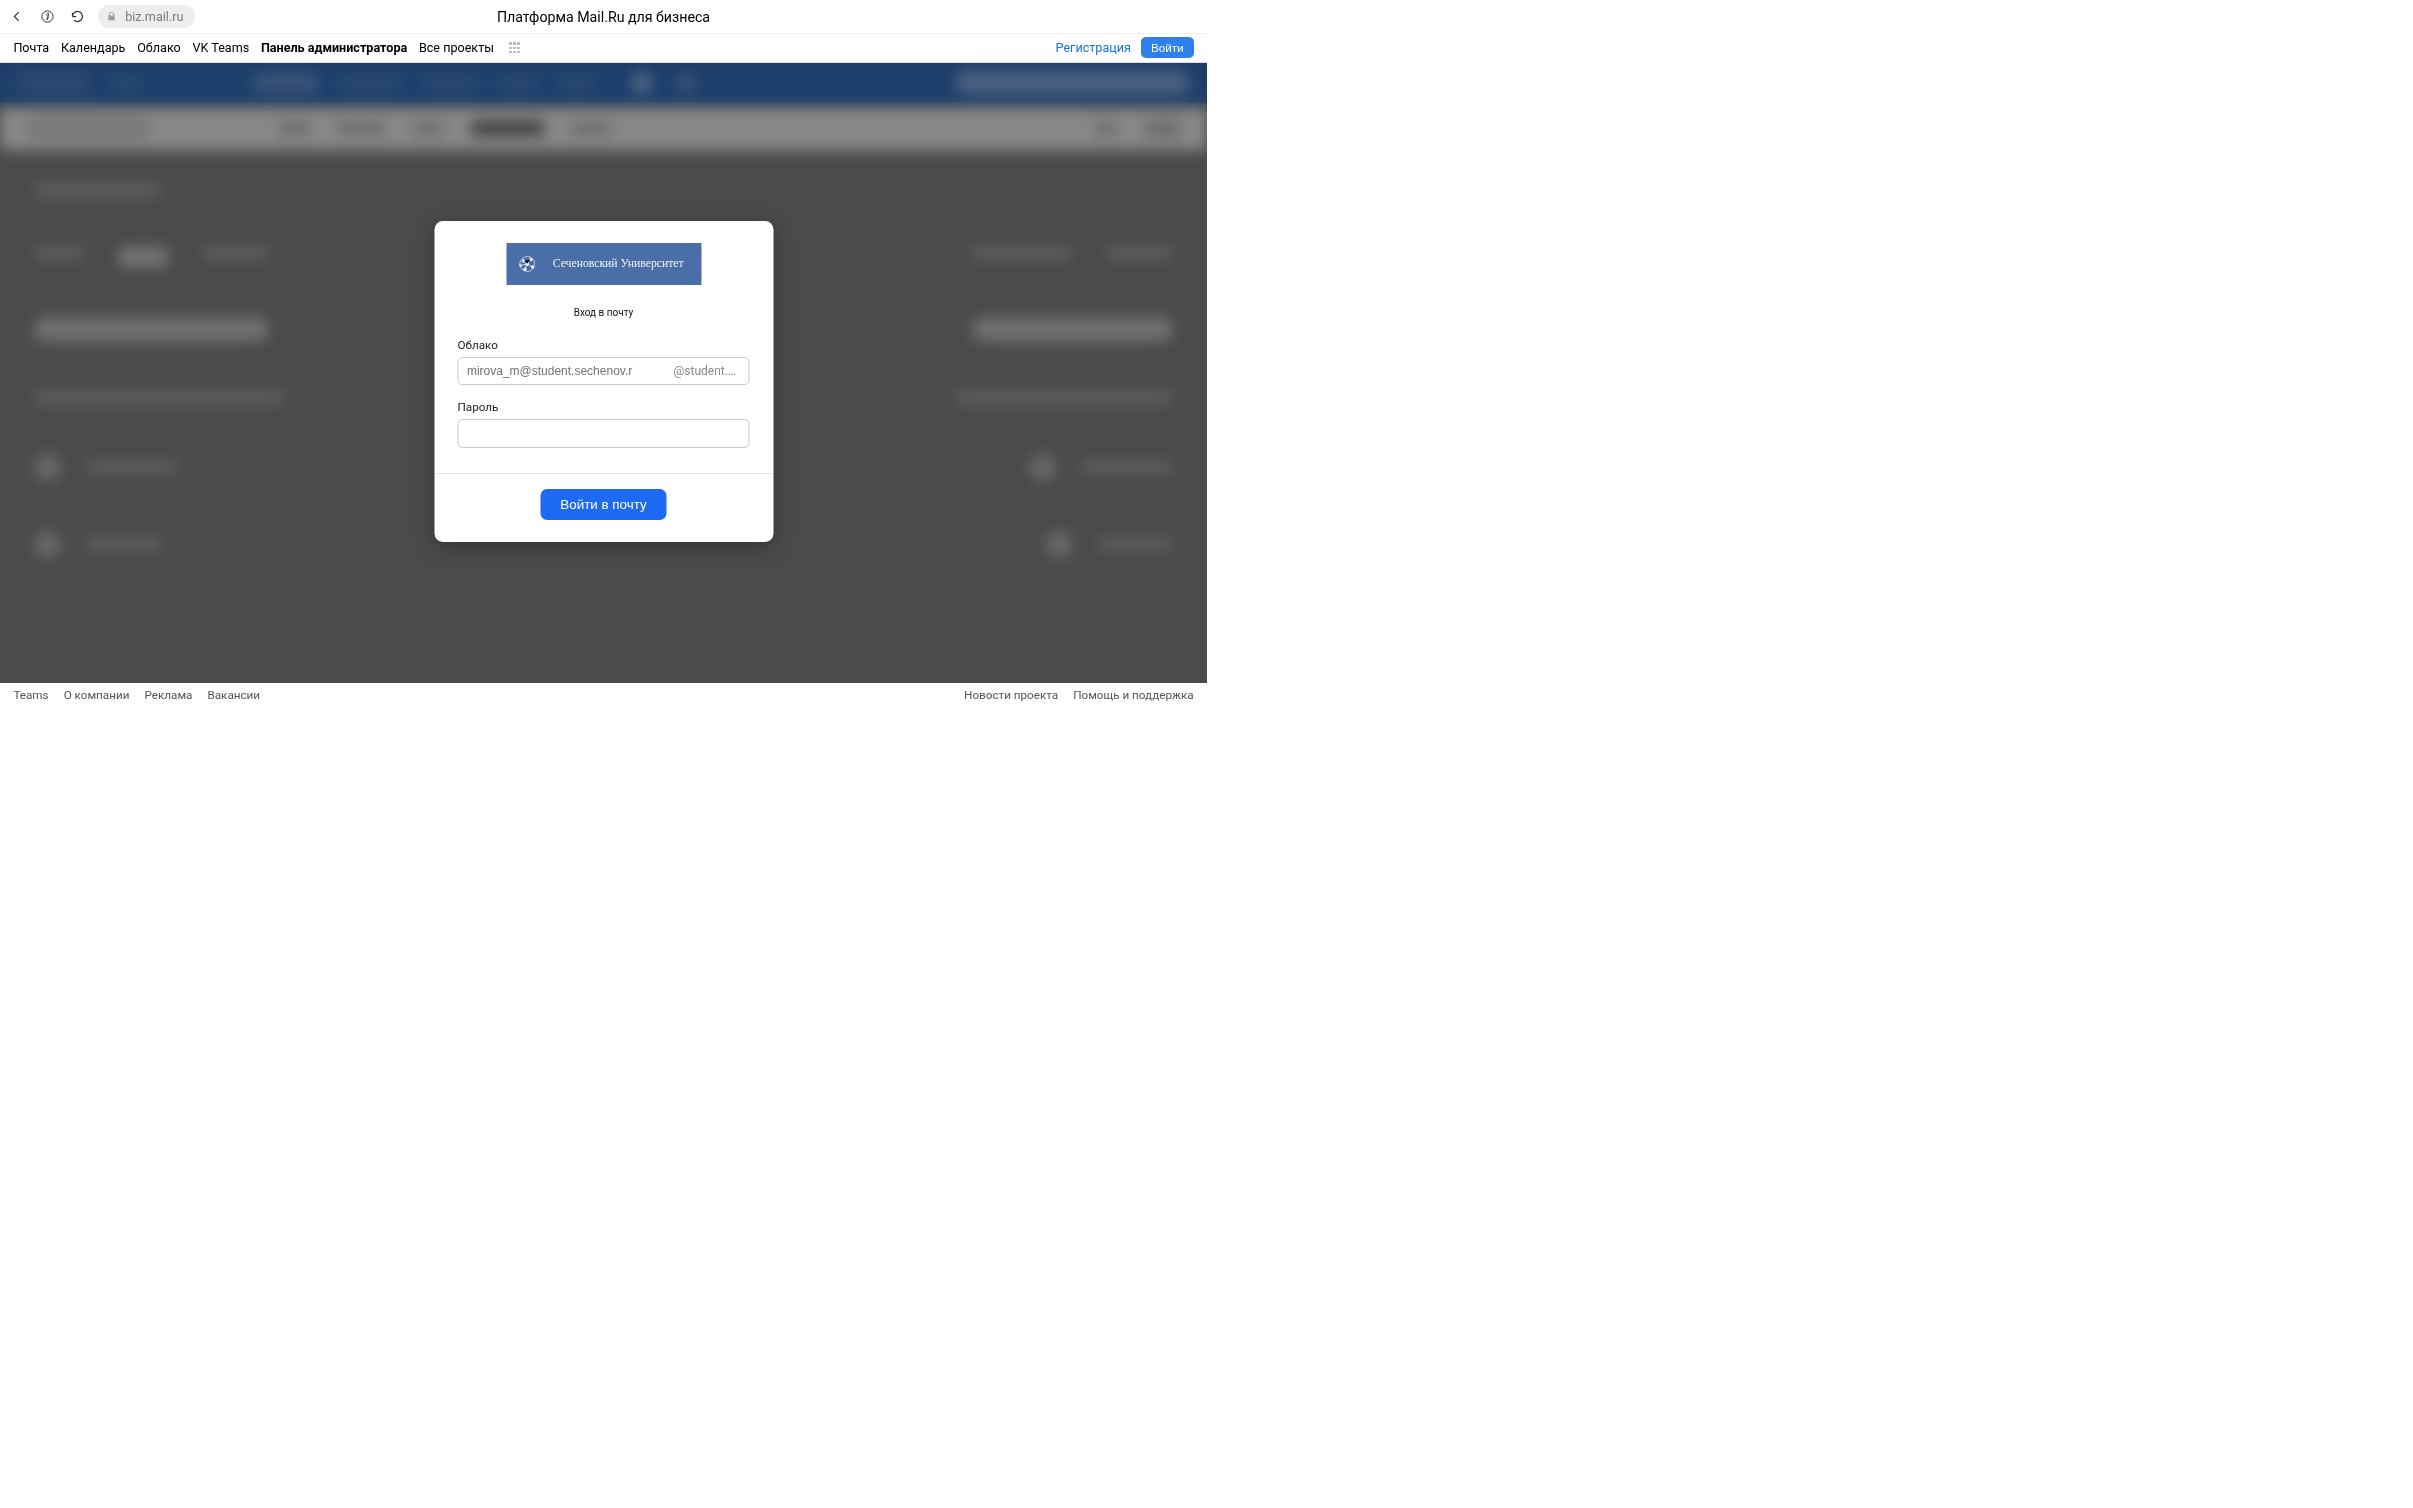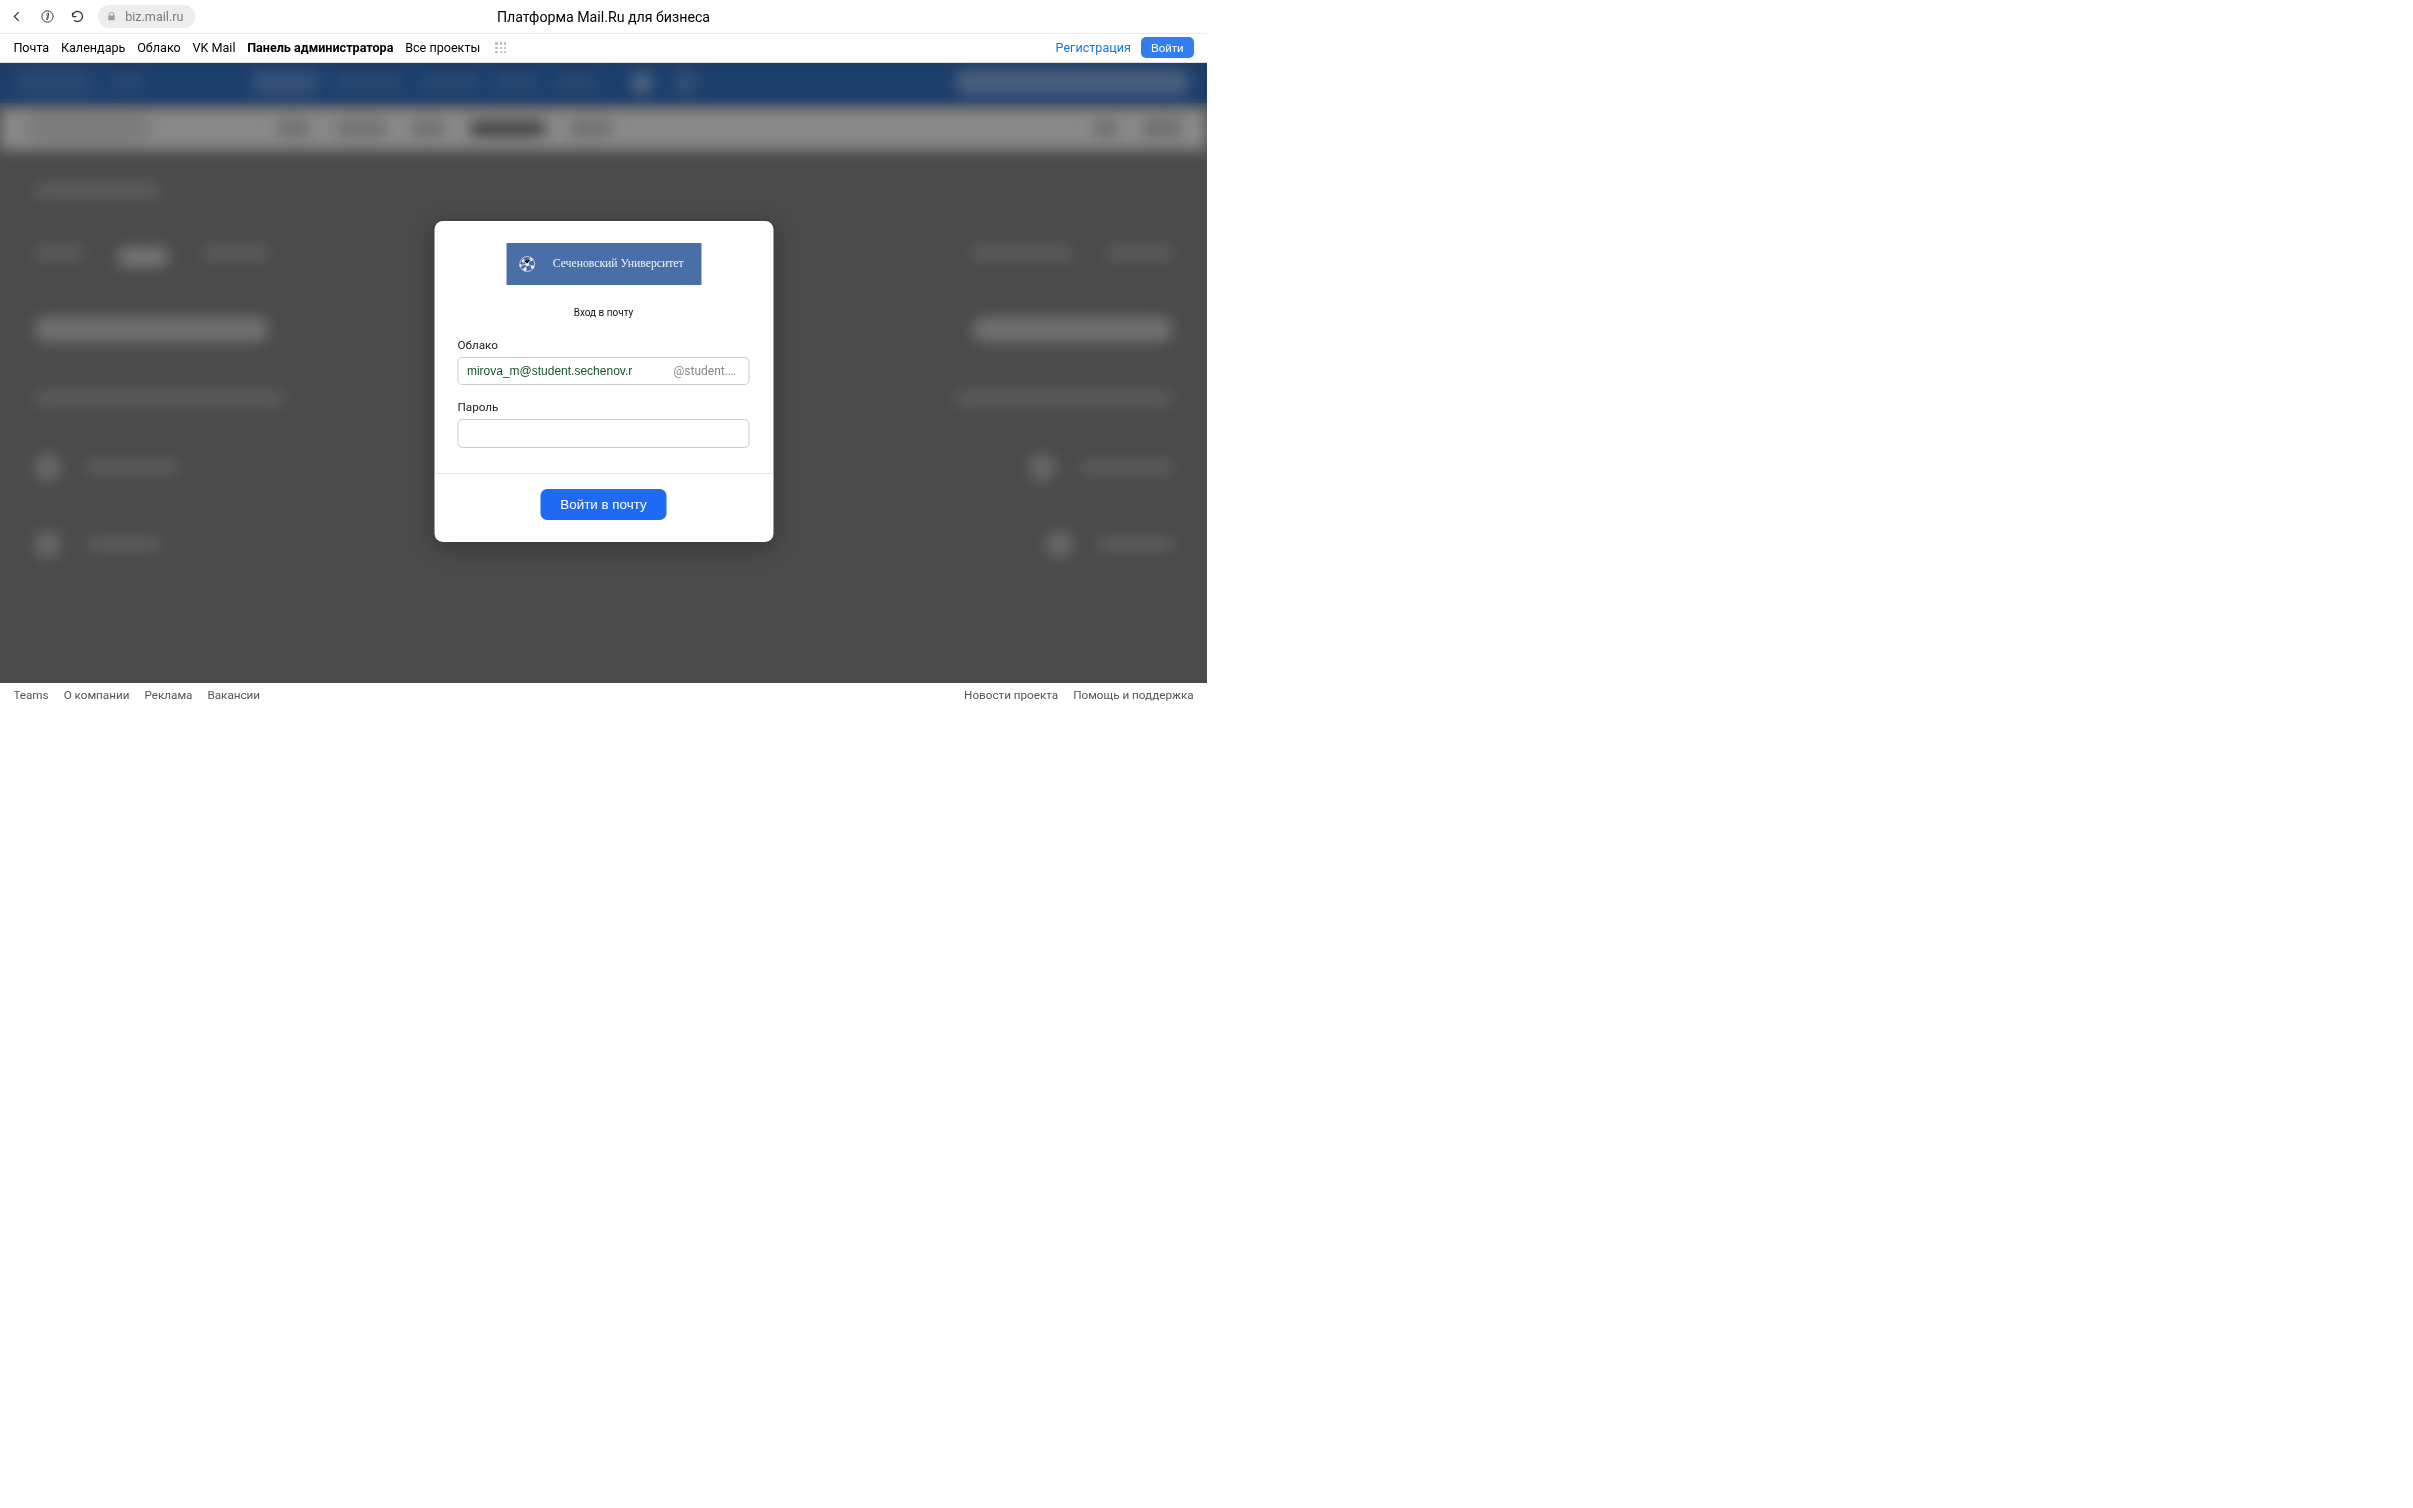--- a/index.html
+++ b/index.html
@@ -234,21 +234,21 @@
     align-items: center;
     background: #fff;
   }
   .login-input {
     flex: 1;
     border: none;
     outline: none;
     padding: 0 8.4px;
     font-size: 12px;
     height: 100%;
-    color: #14532d;
+    color: #737373;
     min-width: 0;
   }
   .domain-suffix {
     flex-shrink: 0;
     font-size: 12px;
     color: #888;
     padding-right: 8.4px;
     max-width: 75px;
     white-space: nowrap;
     overflow: hidden;
@@ -334,21 +334,21 @@
     <span class="url-text">biz.mail.ru</span>
   </div>
   <div class="page-title-center">Платформа Mail.Ru для бизнеса</div>
 </div>
 
 <div class="nav-bar">
   <div class="nav-links">
     <span class="link">Почта</span>
     <span class="link">Календарь</span>
     <span class="link">Облако</span>
-    <span class="link">VK Mail</span>
+    <span class="link">VK Teams</span>
     <span class="link active">Панель администратора</span>
     <span class="link">Все проекты</span>
     <span class="apps-icon">
       <span></span>
         <span></span>
         <span></span>
       <span></span>
         <span></span>
         <span></span>
       <span></span>

